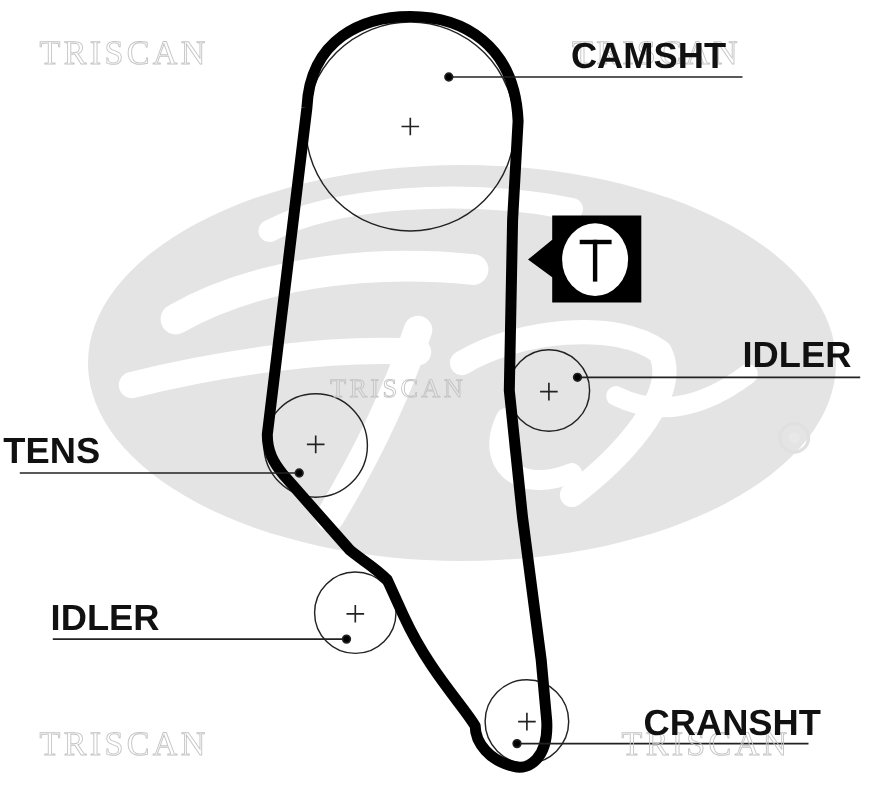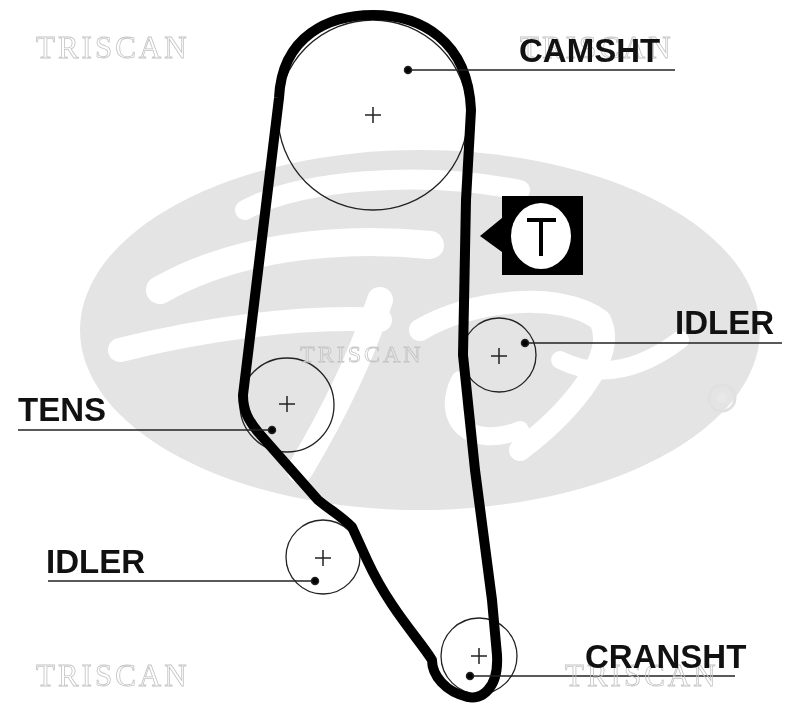--- a/index.html
+++ b/index.html
@@ -88,15 +88,15 @@
 </svg>
 
 <div class="watermark" style="left:36px; top:32px;">TRISCAN</div>
 <div class="watermark" style="left:520px; top:32px;">TRISCAN</div>
 <div class="watermark" style="left:300px; top:342px; font-size:24px;">TRISCAN</div>
 <div class="watermark" style="left:36px; top:660px;">TRISCAN</div>
 <div class="watermark" style="left:565px; top:660px;">TRISCAN</div>
 
 <div class="label" style="left:519px; top:34px;">CAMSHT</div>
 <div class="label" style="left:675px; top:306px;">IDLER</div>
-<div class="label" style="left:18px; top:393px;">TENS</div>
+<div class="label" style="left:3px; top:393px;">TENS</div>
 <div class="label" style="left:46px; top:545px;">IDLER</div>
 <div class="label" style="left:585px; top:640px;">CRANSHT</div>
 
 </body></html>

